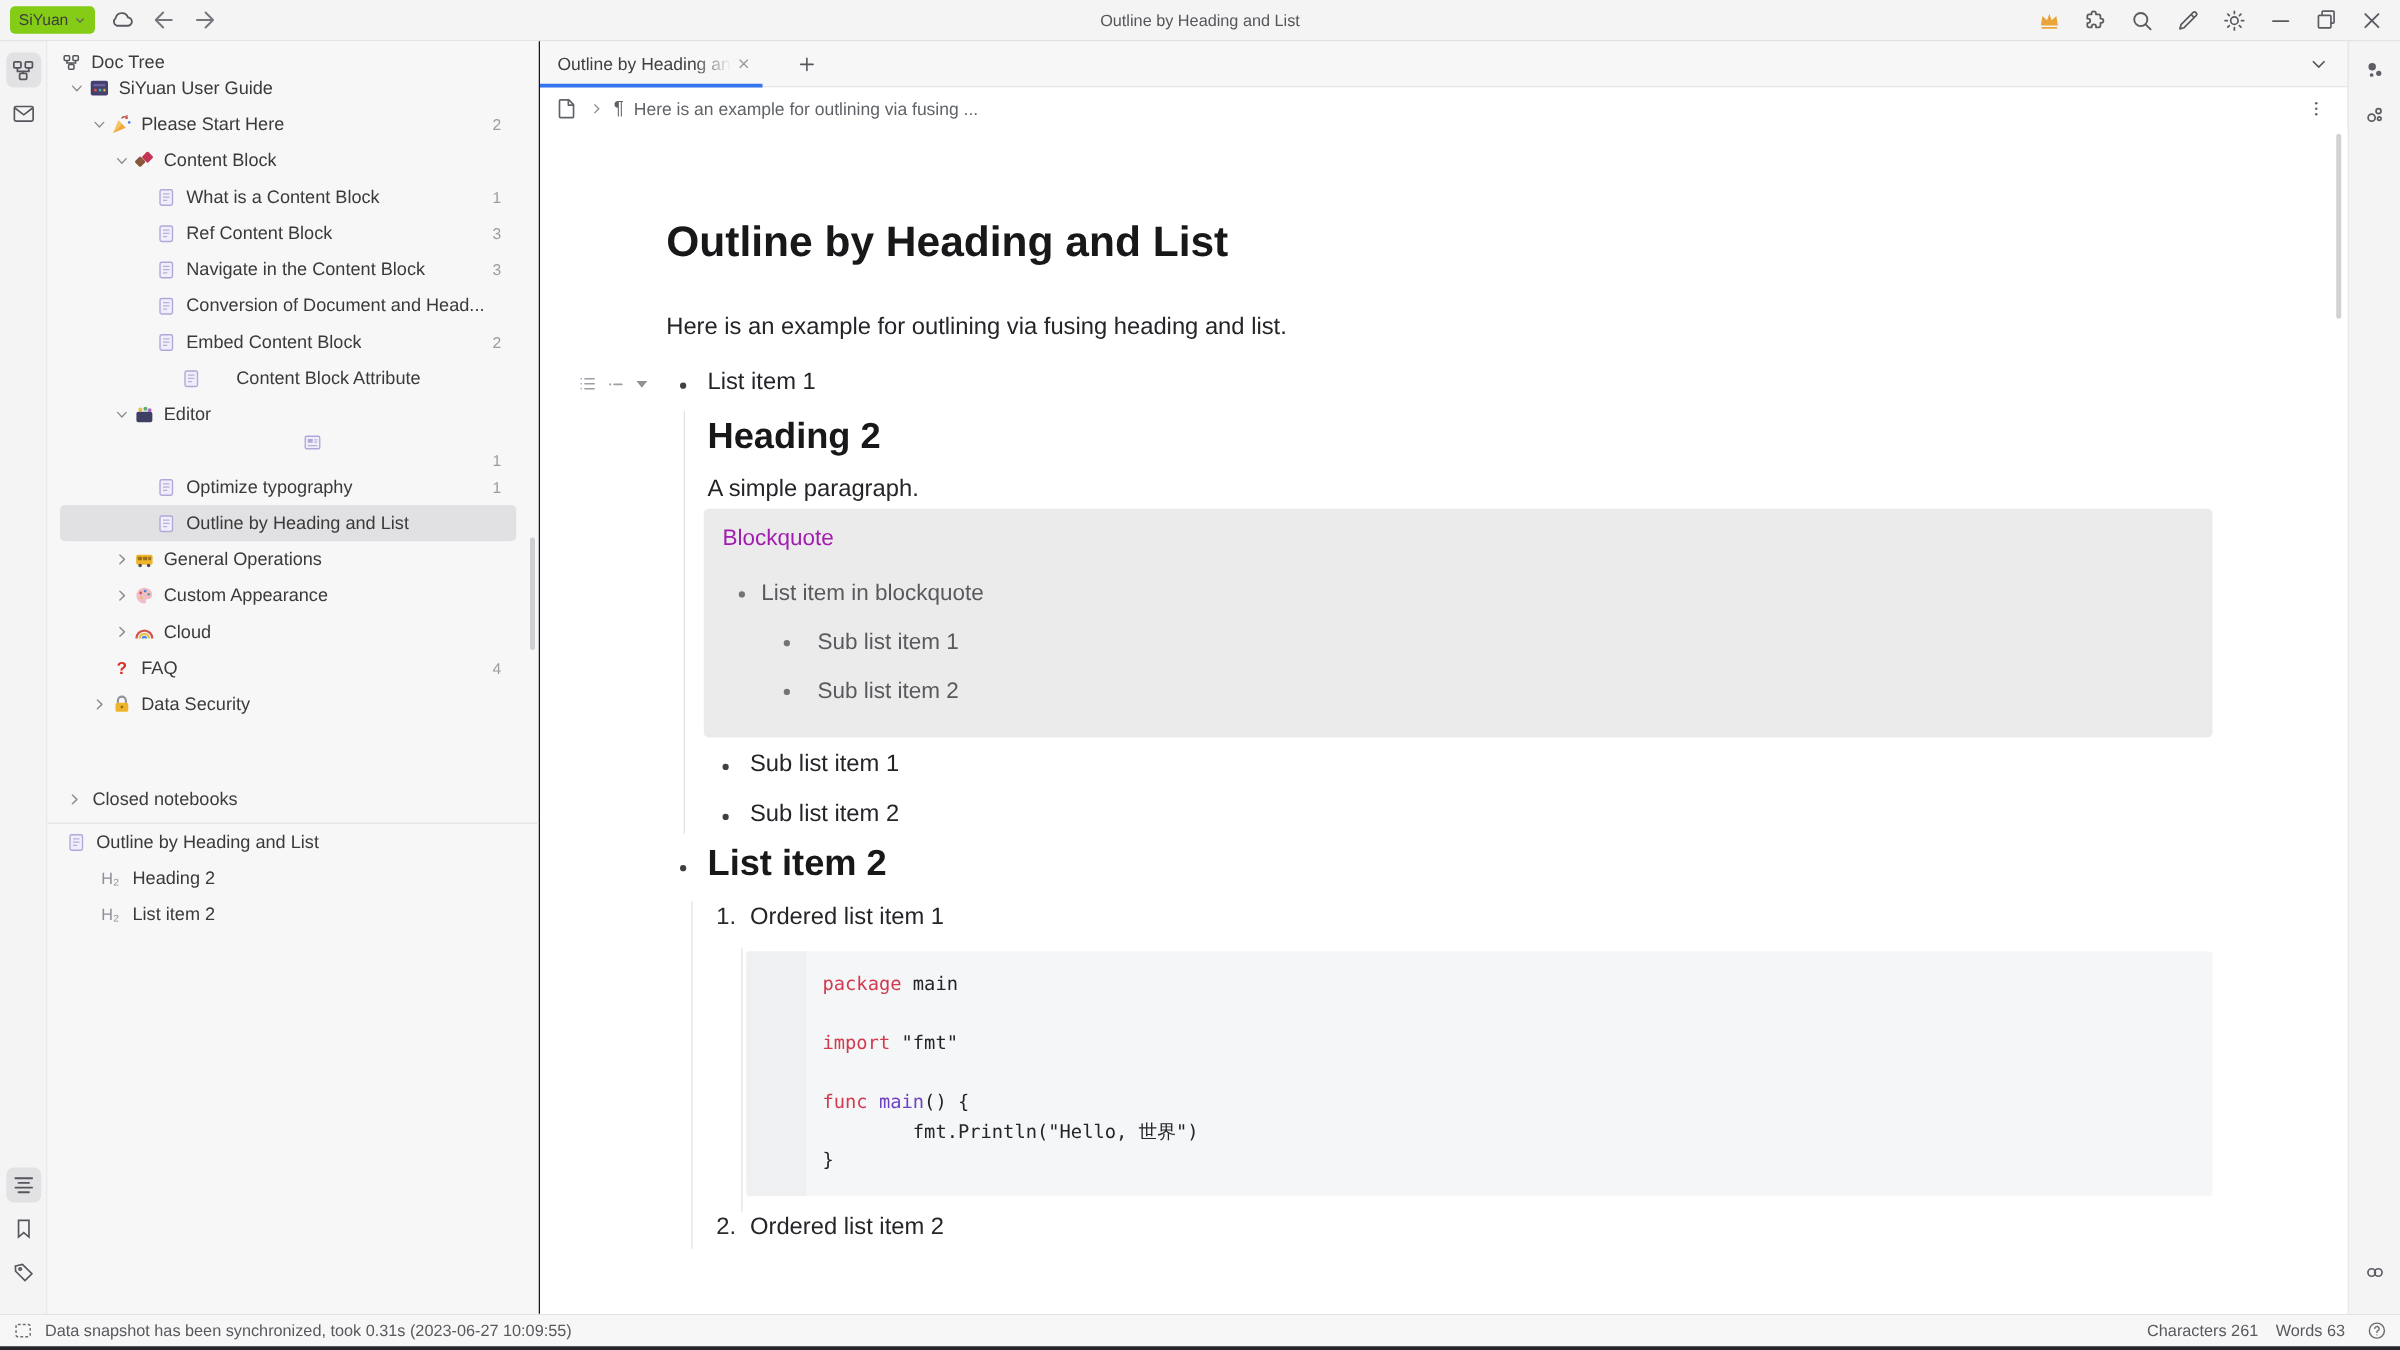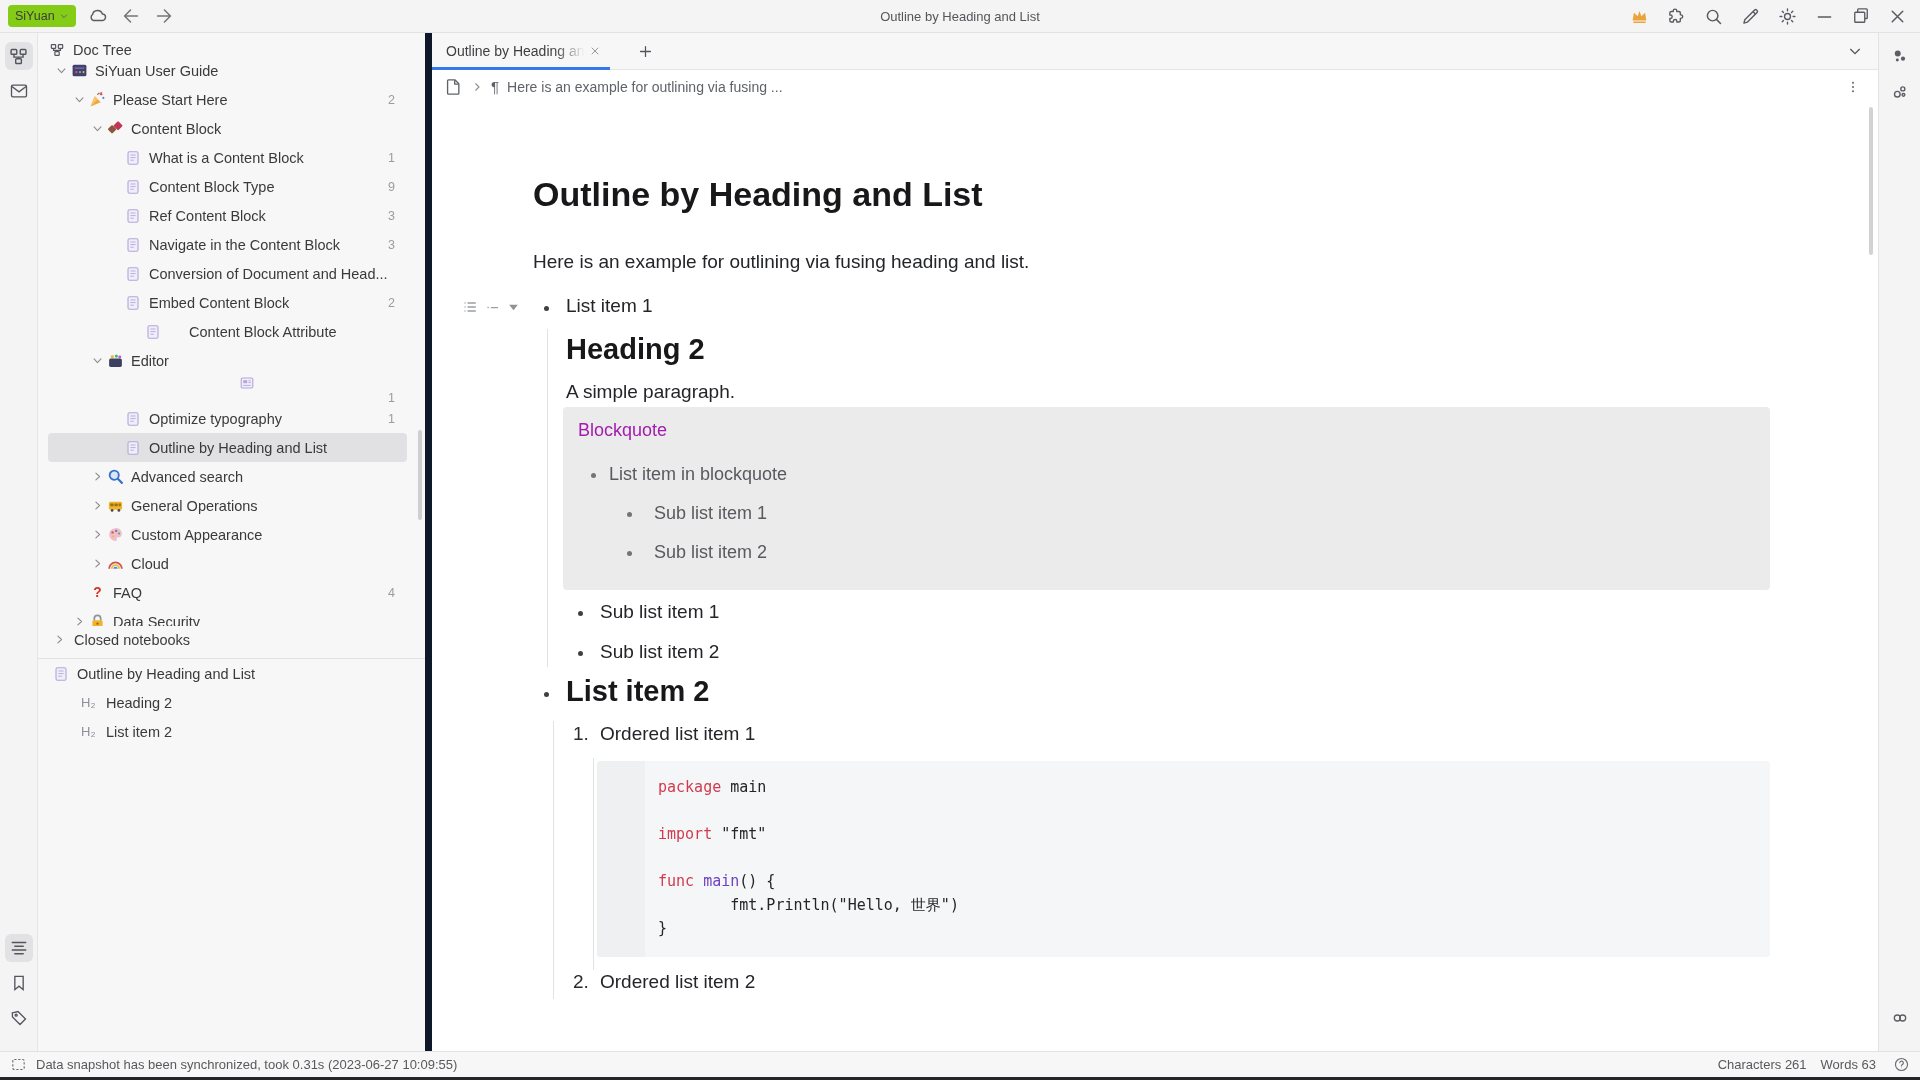--- a/index.html
+++ b/index.html
@@ -15,21 +15,21 @@
 .tb-right{margin-left:auto;display:flex;align-items:center;gap:16px;padding-right:12px;z-index:2}
 
 .main{display:flex;height:1018px}
 .dock{background:#f4f4f5;display:flex;flex-direction:column;align-items:center;padding:9px 0 12px}
 .dockl{width:38px;border-right:1px solid #e5e5e6}
 .dockr{width:42px;border-left:1px solid #e3e3e4}
 .dkitem{width:28px;height:28px;border-radius:6px;display:flex;align-items:center;justify-content:center;margin-bottom:7px;cursor:pointer}
 .dkitem.active{background:#e2e2e4}
 .dkspace{flex:1}
 
-.lpanel{width:394px;background:#f7f7f8;border-right:7px solid #0f172a;display:flex;flex-direction:column;overflow:hidden;position:relative}
+.lpanel{width:394px;background:#f7f7f8;border-right:1px solid #0f172a;display:flex;flex-direction:column;overflow:hidden;position:relative}
 .ptitle{display:flex;align-items:center;gap:8px;padding:9px 10px 2px 11px;font-size:14.5px;color:#3c3c3c}
 #tree{height:563px;overflow:hidden;margin-top:3px}
 .trow{height:29px;display:flex;align-items:center;margin:0 18px 0 10px;padding-right:12px;border-radius:4px;font-size:14.5px;color:#3a3a3a;cursor:pointer}
 .trow:first-child{margin-top:-7px}
 .trow.sel{background:#e1e1e3}
 .chev{width:19px;display:flex;justify-content:center;align-items:center;flex:none}
 .chev.down svg{transform:rotate(90deg)}
 .tico{width:24px;display:flex;align-items:center;flex:none}
 .tlabel{white-space:nowrap;overflow:hidden;flex:0 1 auto}
 .badge{margin-left:auto;color:#9b9ca0;font-size:12.5px;padding-left:8px}
@@ -289,33 +289,20 @@
         <div class="trow" style="padding-left: 58px;">
           <span class="chev"></span>
           <span class="tico">
             <svg width="16" height="16" viewBox="0 0 16 16">
               <rect x="3" y="1.8" width="10" height="12.4" rx="1.4" fill="#f1eefb" stroke="#b2a7d8" stroke-width="1.1"></rect>
               <line x1="5.4" y1="5" x2="10.6" y2="5" stroke="#b9afd9" stroke-width="1"></line>
               <line x1="5.4" y1="7.6" x2="10.6" y2="7.6" stroke="#b9afd9" stroke-width="1"></line>
               <line x1="5.4" y1="10.2" x2="8.8" y2="10.2" stroke="#b9afd9" stroke-width="1"></line>
             </svg>
           </span>
-          <span class="tlabel">Content Block Type</span>
-          <span class="badge">9</span>
-        </div>
-        <div class="trow" style="padding-left: 58px;">
-          <span class="chev"></span>
-          <span class="tico">
-            <svg width="16" height="16" viewBox="0 0 16 16">
-              <rect x="3" y="1.8" width="10" height="12.4" rx="1.4" fill="#f1eefb" stroke="#b2a7d8" stroke-width="1.1"></rect>
-              <line x1="5.4" y1="5" x2="10.6" y2="5" stroke="#b9afd9" stroke-width="1"></line>
-              <line x1="5.4" y1="7.6" x2="10.6" y2="7.6" stroke="#b9afd9" stroke-width="1"></line>
-              <line x1="5.4" y1="10.2" x2="8.8" y2="10.2" stroke="#b9afd9" stroke-width="1"></line>
-            </svg>
-          </span>
           <span class="tlabel">Ref Content Block</span>
           <span class="badge">3</span>
         </div>
         <div class="trow" style="padding-left: 58px;">
           <span class="chev"></span>
           <span class="tico">
             <svg width="16" height="16" viewBox="0 0 16 16">
               <rect x="3" y="1.8" width="10" height="12.4" rx="1.4" fill="#f1eefb" stroke="#b2a7d8" stroke-width="1.1"></rect>
               <line x1="5.4" y1="5" x2="10.6" y2="5" stroke="#b9afd9" stroke-width="1"></line>
               <line x1="5.4" y1="7.6" x2="10.6" y2="7.6" stroke="#b9afd9" stroke-width="1"></line>
@@ -409,34 +396,20 @@
           <span class="chev"></span>
           <span class="tico">
             <svg width="16" height="16" viewBox="0 0 16 16">
               <rect x="3" y="1.8" width="10" height="12.4" rx="1.4" fill="#f1eefb" stroke="#b2a7d8" stroke-width="1.1"></rect>
               <line x1="5.4" y1="5" x2="10.6" y2="5" stroke="#b9afd9" stroke-width="1"></line>
               <line x1="5.4" y1="7.6" x2="10.6" y2="7.6" stroke="#b9afd9" stroke-width="1"></line>
               <line x1="5.4" y1="10.2" x2="8.8" y2="10.2" stroke="#b9afd9" stroke-width="1"></line>
             </svg>
           </span>
           <span class="tlabel">Outline by Heading and List</span>
-        </div>
-        <div class="trow" style="padding-left: 40px;">
-          <span class="chev">
-            <svg width="11" height="11" viewBox="0 0 24 24">
-              <path d="M8.5 4.5l8 7.5-8 7.5" fill="none" stroke="#8b8c90" stroke-width="2.4" stroke-linecap="round" stroke-linejoin="round"></path>
-            </svg>
-          </span>
-          <span class="tico">
-            <svg width="17" height="17" viewBox="0 0 16 16">
-              <circle cx="6.8" cy="6.8" r="4.3" fill="#d8e6fa" stroke="#3a6fc9" stroke-width="1.7"></circle>
-              <line x1="10.2" y1="10.2" x2="14" y2="14" stroke="#3a6fc9" stroke-width="2" stroke-linecap="round"></line>
-            </svg>
-          </span>
-          <span class="tlabel">Advanced search</span>
         </div>
         <div class="trow" style="padding-left: 40px;">
           <span class="chev">
             <svg width="11" height="11" viewBox="0 0 24 24">
               <path d="M8.5 4.5l8 7.5-8 7.5" fill="none" stroke="#8b8c90" stroke-width="2.4" stroke-linecap="round" stroke-linejoin="round"></path>
             </svg>
           </span>
           <span class="tico">
             <svg width="17" height="17" viewBox="0 0 16 16">
               <rect x="1.8" y="4.5" width="12.4" height="7.5" rx="1.4" fill="#f0b42a"></rect>

